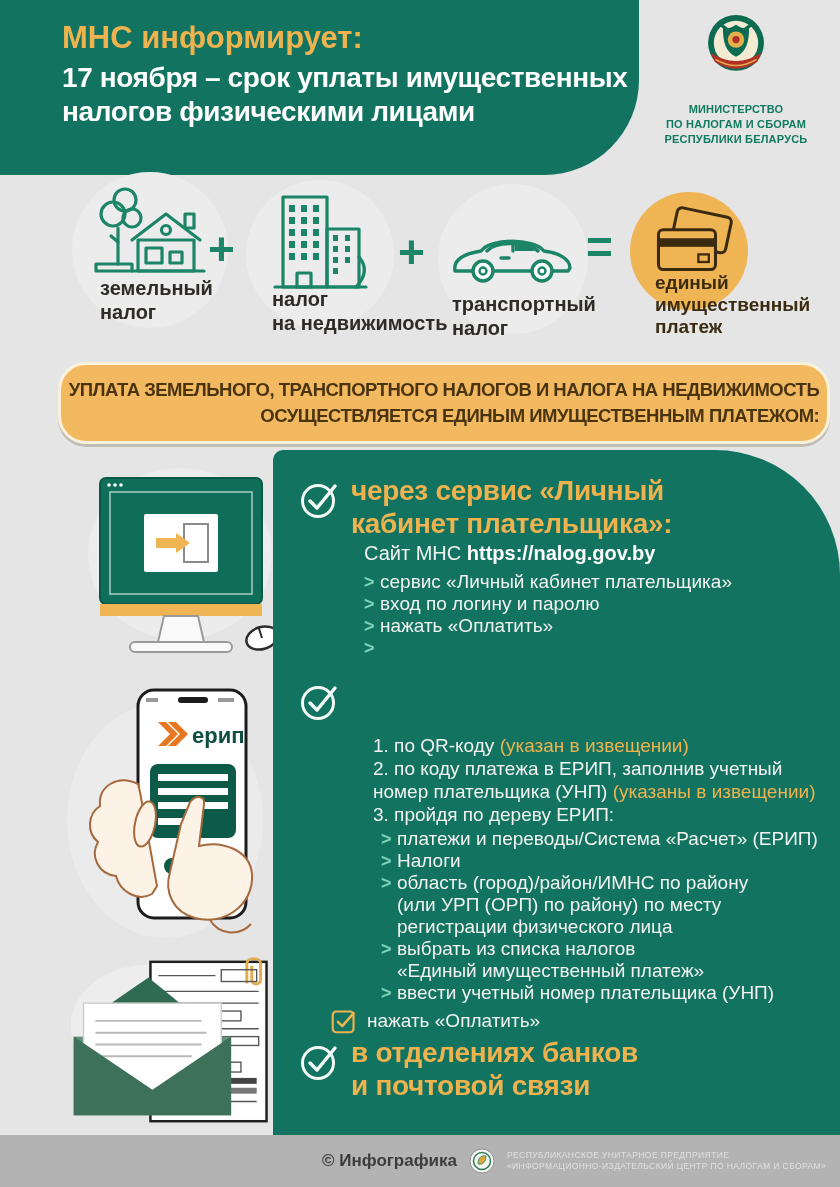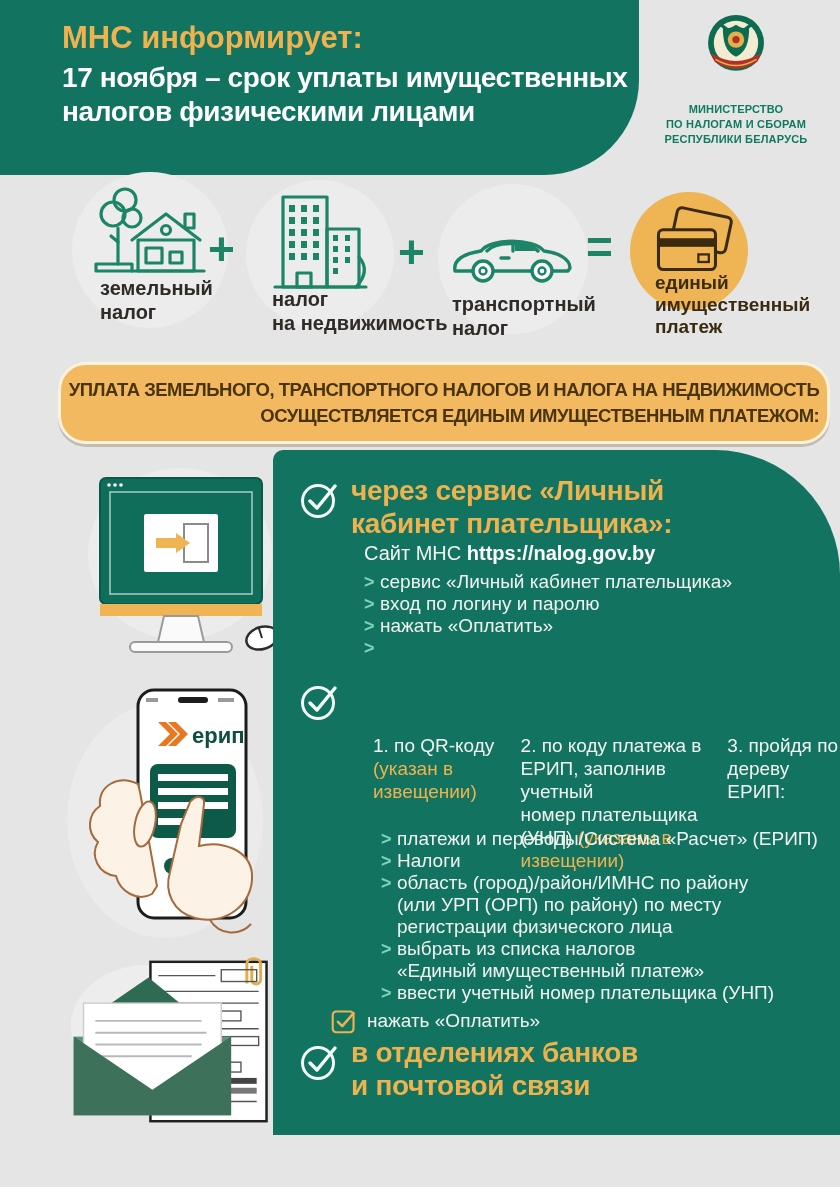--- a/index.html
+++ b/index.html
@@ -56,21 +56,21 @@
   .h2{left:78px;top:224px;}
   .h3{left:78px;top:586px;}
   .intro{position:absolute;left:91px;top:92px;font-size:20px;color:#f2f3f1;}
   .intro .bold{font-weight:bold;color:#ffffff;}
   .blist{position:absolute;display:flex;flex-direction:column;}
   .blist1{left:91px;top:121px;}
   .blist2{left:108px;top:378px;}
   .brow{display:flex;align-items:flex-start;}
   .mark{width:16px;font-size:18px;line-height:22px;font-weight:bold;color:#7fd3ba;flex:none;}
   .btext{font-size:19px;line-height:22px;color:#f2f3f1;white-space:pre-line;}
-  .steps{position:absolute;left:100px;top:284px;display:flex;flex-direction:row;}
+  .steps{position:absolute;left:100px;top:284px;display:flex;flex-direction:column;}
   .step{font-size:19px;line-height:23px;color:#f2f3f1;white-space:pre-line;}
   .gold{color:#eeb24f;}
   .action{position:absolute;left:58px;top:558px;display:flex;align-items:center;gap:10px;}
   .action-text{font-size:19px;color:#f2f3f1;}
   
   .footer{position:absolute;left:0;top:1135px;width:840px;height:52px;background:#b3b3b3;
           display:flex;align-items:center;}
   .footer-inner{display:flex;align-items:center;gap:12px;margin-left:322px;}
   .copyright{font-size:17px;font-weight:600;color:#3c3c3c;}
   .org{font-size:8.5px;line-height:11px;color:#e0e0e0;white-space:pre-line;
@@ -363,14 +363,26 @@
     </div>
 
     <svg class="check check3" width="46" height="42" viewBox="0 0 46 42">
       <circle cx="19" cy="23" r="15.5" fill="none" stroke="#f4fbf7" stroke-width="3"></circle>
       <polyline points="11,23 18,30 36,8" fill="none" stroke="#f4fbf7" stroke-width="3.5" stroke-linecap="round" stroke-linejoin="round"></polyline>
     </svg>
     <div class="sec-heading h3">в отделениях банков
 и почтовой связи</div>
   </div>
 
+  <div class="footer">
+    <div class="footer-inner">
+      <span class="copyright">© Инфографика</span>
+      <svg width="26" height="26" viewBox="0 0 26 26">
+        <circle cx="13" cy="13" r="12" fill="#f7f7f3" stroke="#8f8f8f" stroke-width="1"></circle>
+        <circle cx="13" cy="13" r="8.5" fill="none" stroke="#2e7d5b" stroke-width="1.5"></circle>
+        <path d="M9,16 C9,9 13,7 17,8 C17,14 14,17 9,16 Z" fill="#d9a93e" stroke="#2e7d5b" stroke-width="0.8"></path>
+      </svg>
+      <div class="org">РЕСПУБЛИКАНСКОЕ УНИТАРНОЕ ПРЕДПРИЯТИЕ
+«ИНФОРМАЦИОННО-ИЗДАТЕЛЬСКИЙ ЦЕНТР ПО НАЛОГАМ И СБОРАМ»</div>
+    </div>
+  </div>
 
 </div>
 
 </body></html>

